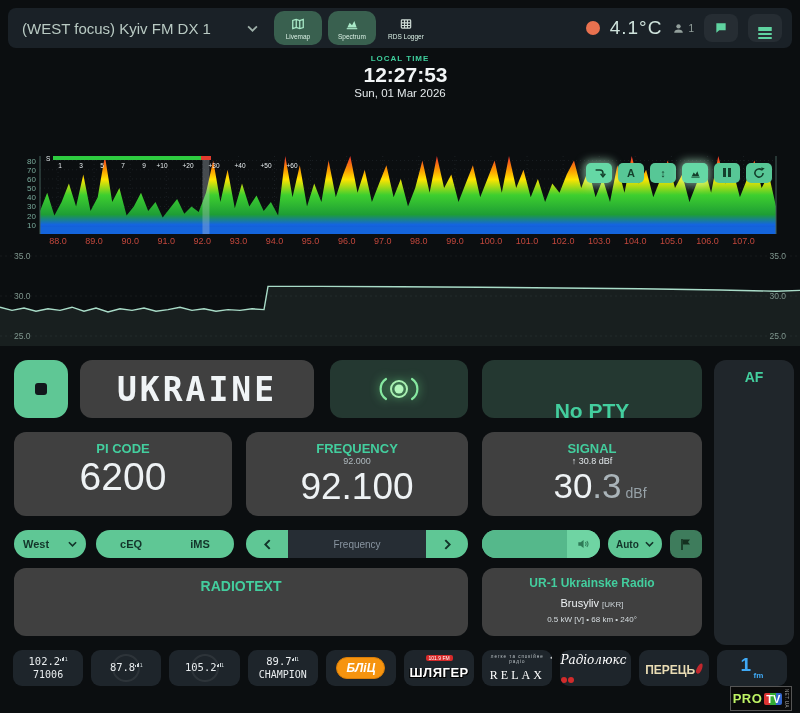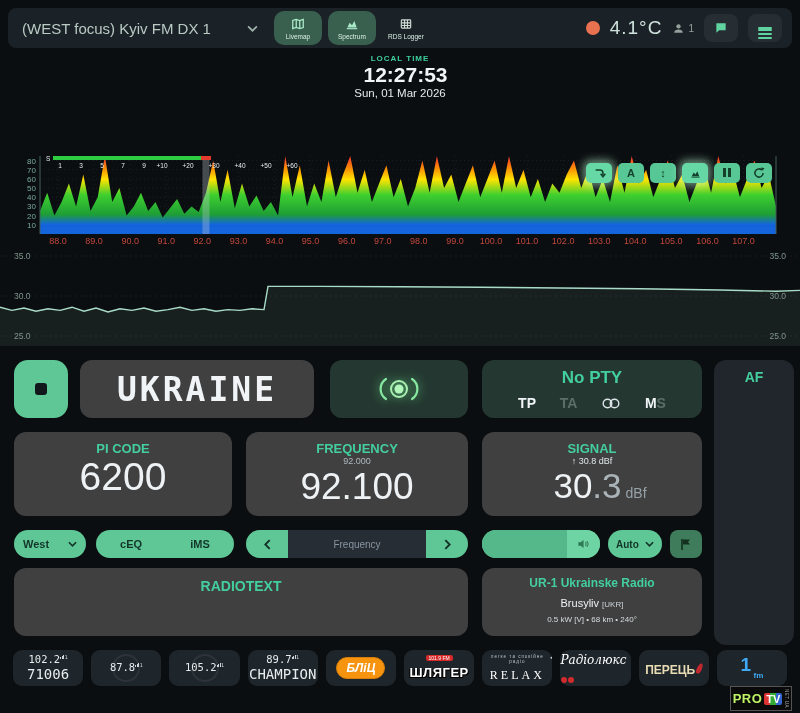--- a/index.html
+++ b/index.html
@@ -99,21 +99,21 @@
   #station-name{font-size:12px;}
   #station-city{text-align:center;font-size:11px;color:#eef2f4;margin-top:7px;}
   #station-cc{font-size:8px;color:#cdd5d9;}
   #station-details{text-align:center;font-size:8px;color:#d6dde0;margin-top:6px;}
   
   #presets{position:absolute;left:13px;top:650px;width:774px;height:36px;display:flex;gap:8px;}
   .preset{flex:1;background:#1e252b;border-radius:9px;position:relative;display:flex;
           flex-direction:column;align-items:center;justify-content:center;overflow:hidden;
           font-family:"DejaVu Sans Mono",monospace;}
   .p-freq{font-size:10.5px;color:#e8ecee;line-height:1.25;}
-  .p-name{font-size:14px;color:#e8ecee;line-height:1.2;}
+  .p-name{font-size:10px;color:#e8ecee;line-height:1.2;}
   .p-sup{font-size:5px;vertical-align:super;color:#cfd6d9;}
   .bars i{display:inline-block;width:1px;background:#cfd6d9;margin-right:0.5px;}
   .faint-ring{position:absolute;left:50%;top:50%;width:24px;height:24px;border:2px solid rgba(255,255,255,0.07);
               border-radius:50%;transform:translate(-50%,-50%);}
   .logo-blits{background:#f6940f;border:1px solid #d97d08;border-radius:12px;padding:3px 9px;
               color:#fff;font-style:italic;font-weight:bold;font-size:12px;font-family:"Liberation Sans",sans-serif;}
   .logo-shlyager{font-family:"Liberation Sans",sans-serif;font-weight:bold;font-size:13px;color:#fff;
                  letter-spacing:0.5px;text-shadow:1px 1px 0 #000,-1px 1px 0 #000;}
   .badge-red{display:block;background:#d62a2a;color:#fff;font-size:5px;border-radius:2px;
              padding:0 3px;margin:0 auto 1px;width:max-content;font-family:"Liberation Sans",sans-serif;}
@@ -372,21 +372,21 @@
   <div id="stereo-panel" class="panel gpanel">
     <svg width="46" height="30" viewBox="0 0 44 30">
       <path d="M9 5a12 12 0 0 0 0 20" stroke="#86e8a0" stroke-width="2.2" fill="none" stroke-linecap="round"></path>
       <path d="M35 5a12 12 0 0 1 0 20" stroke="#86e8a0" stroke-width="2.2" fill="none" stroke-linecap="round"></path>
       <circle cx="22" cy="15" r="8" fill="none" stroke="#a9f0b2" stroke-width="2"></circle>
       <circle cx="22" cy="15" r="4.5" fill="#b4f7bd"></circle>
     </svg>
   </div>
 
   <div id="pty-panel" class="panel gpanel">
-    <div class="glabel" style="font-size:17px;">No PTY</div>
+    <div class="glabel" style="font-size:21px;margin-top:31px;">No PTY</div>
     <div id="pty-flags">
       <span class="flag-on">TP</span>
       <span class="flag-off">TA</span>
       <svg width="20" height="13" viewBox="0 0 20 12">
         <circle cx="6.5" cy="6" r="4.3" fill="none" stroke="#dfe6e9" stroke-width="1.4"></circle>
         <circle cx="13.5" cy="6" r="4.3" fill="none" stroke="#dfe6e9" stroke-width="1.4"></circle>
       </svg>
       <span><span class="flag-on">M</span><span class="flag-off">S</span></span>
     </div>
   </div>

